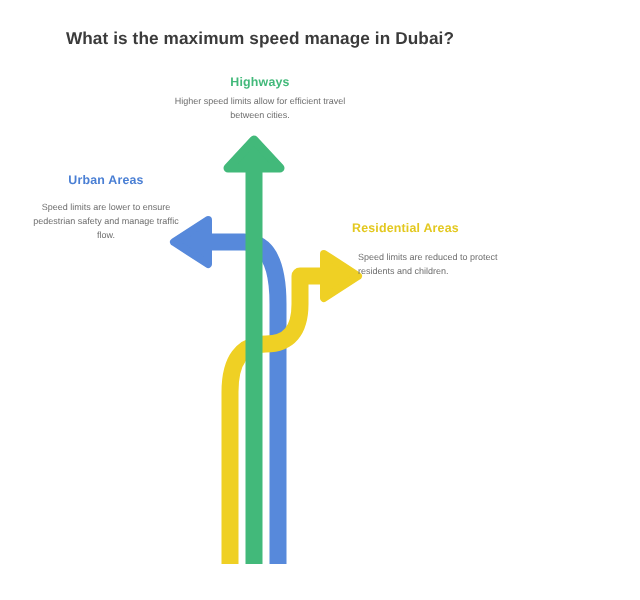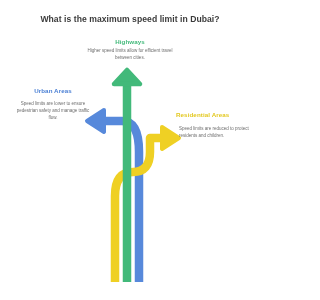--- a/index.html
+++ b/index.html
@@ -93,21 +93,21 @@
     top: 126px;
     width: 76px;
     text-align: left;
   }
 </style>
 </head>
 <body>
 
 <div class="infographic">
 
-  <div class="page-title">What is the maximum speed limit in Dubai?</div>
+  <div class="page-title">What is the maximum speed manage in Dubai?</div>
 
   <svg class="arrow-canvas" viewBox="0 0 260 300">
 
     <g>
       <path d="M 139 282
                L 139 152
                Q 139 121 122 121
                L 103 121" fill="none" stroke="#5789db" stroke-width="8.5" stroke-linecap="butt" stroke-linejoin="round"></path>
       <path d="M 104 110 L 87 121 L 104 132 Z" fill="#5789db" stroke="#5789db" stroke-width="4" stroke-linejoin="round"></path>
     </g>

